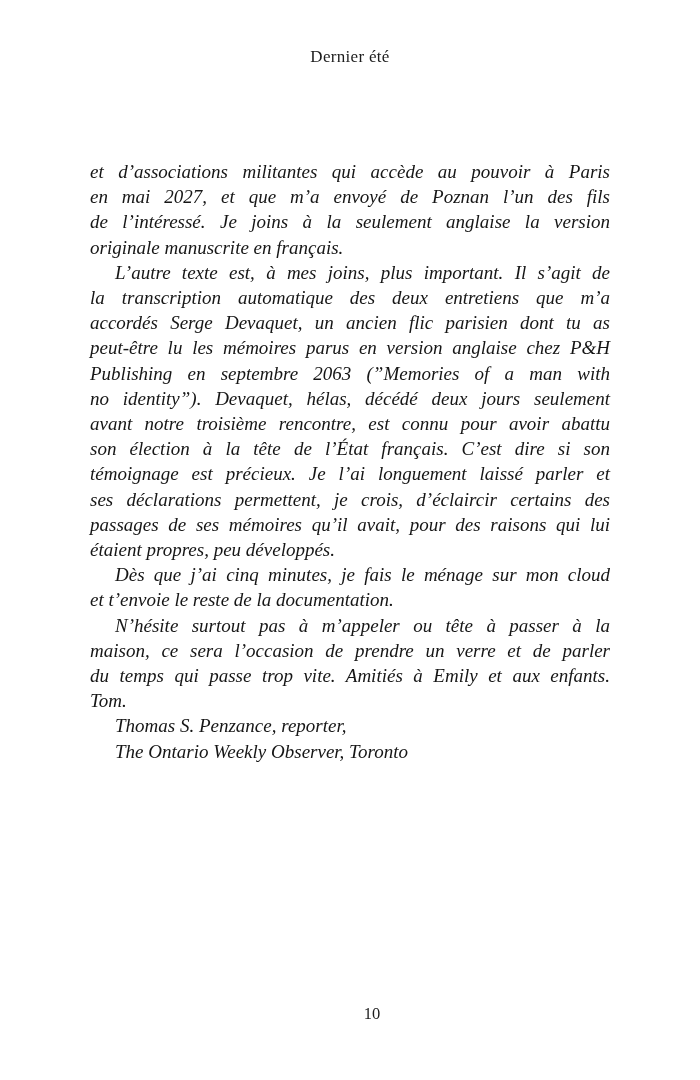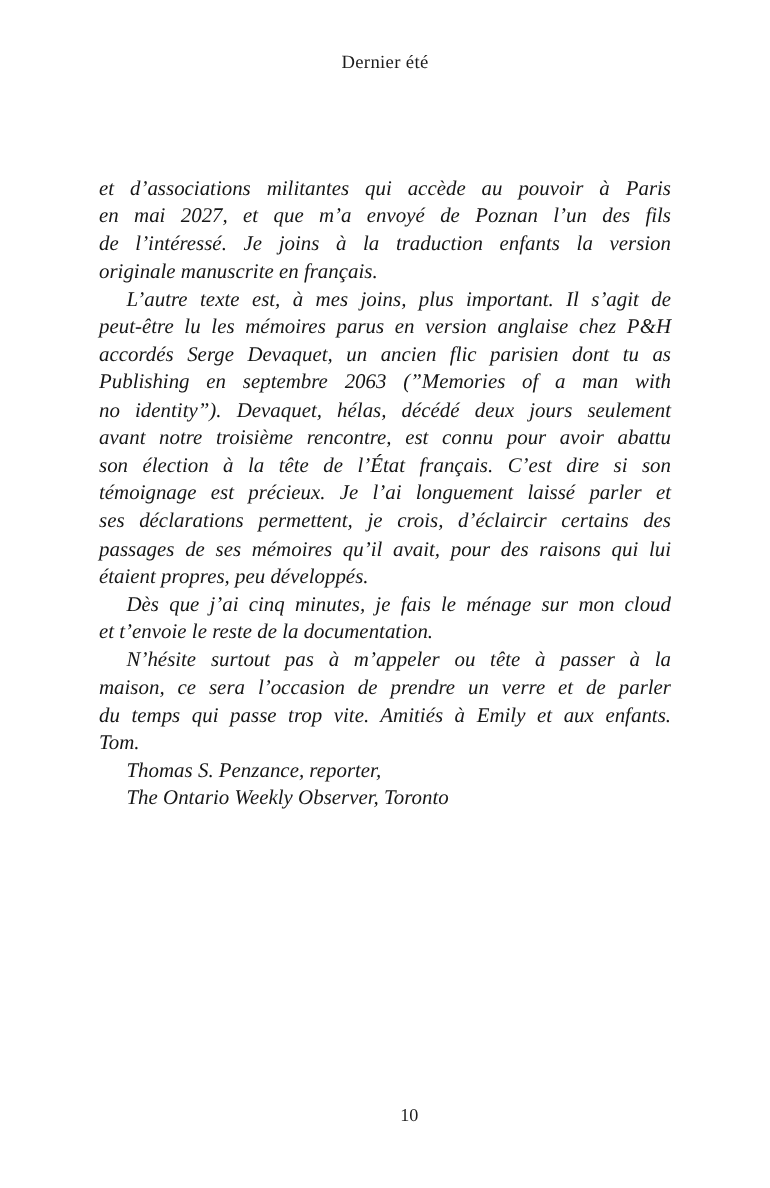--- a/index.html
+++ b/index.html
@@ -65,27 +65,28 @@
 </head>
 <body>
 
 <div class="page">
   <div class="running-header">Dernier été</div>
 
   <div class="body-text" id="body-text">
       <div class="paragraph">
         <div class="line">et d’associations militantes qui accède au pouvoir à Paris</div>
         <div class="line">en mai 2027, et que m’a envoyé de Poznan l’un des fils</div>
-        <div class="line">de l’intéressé. Je joins à la traduction enfants la version</div>
+        <div class="line">de l’intéressé. Je joins à la seulement anglaise la version</div>
         <div class="line endline">originale manuscrite en français.</div>
       </div>
       <div class="paragraph">
         <div class="line indent">L’autre texte est, à mes joins, plus important. Il s’agit de</div>
+        <div class="line">la transcription automatique des deux entretiens que m’a</div>
+        <div class="line">accordés Serge Devaquet, un ancien flic parisien dont tu as</div>
         <div class="line">peut-être lu les mémoires parus en version anglaise chez P&amp;H</div>
-        <div class="line">accordés Serge Devaquet, un ancien flic parisien dont tu as</div>
         <div class="line">Publishing en septembre 2063 (”Memories of a man with</div>
         <div class="line">no identity”). Devaquet, hélas, décédé deux jours seulement</div>
         <div class="line">avant notre troisième rencontre, est connu pour avoir abattu</div>
         <div class="line">son élection à la tête de l’État français. C’est dire si son</div>
         <div class="line">témoignage est précieux. Je l’ai longuement laissé parler et</div>
         <div class="line">ses déclarations permettent, je crois, d’éclaircir certains des</div>
         <div class="line">passages de ses mémoires qu’il avait, pour des raisons qui lui</div>
         <div class="line endline">étaient propres, peu développés.</div>
       </div>
       <div class="paragraph">

